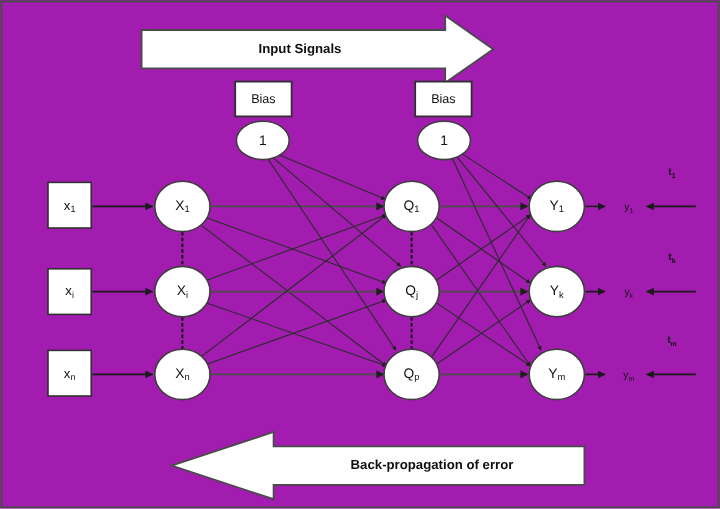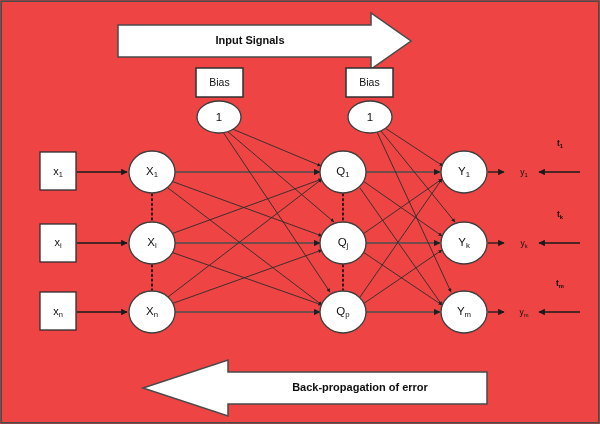--- a/index.html
+++ b/index.html
@@ -9,21 +9,21 @@
     background: #ffffff;
   }
   body {
     font-family: "Liberation Sans", sans-serif;
   }
   #canvas-frame {
     position: relative;
     width: 600px;
     height: 424px;
     box-sizing: border-box;
-    background: #ef4444;
+    background: #a21caf;
     overflow: hidden;
   }
   svg#diagram {
     display: block;
     width: 600px;
     height: 424px;
   }
   .frame-border {
     fill: none;
     stroke: #4a4a4a;

